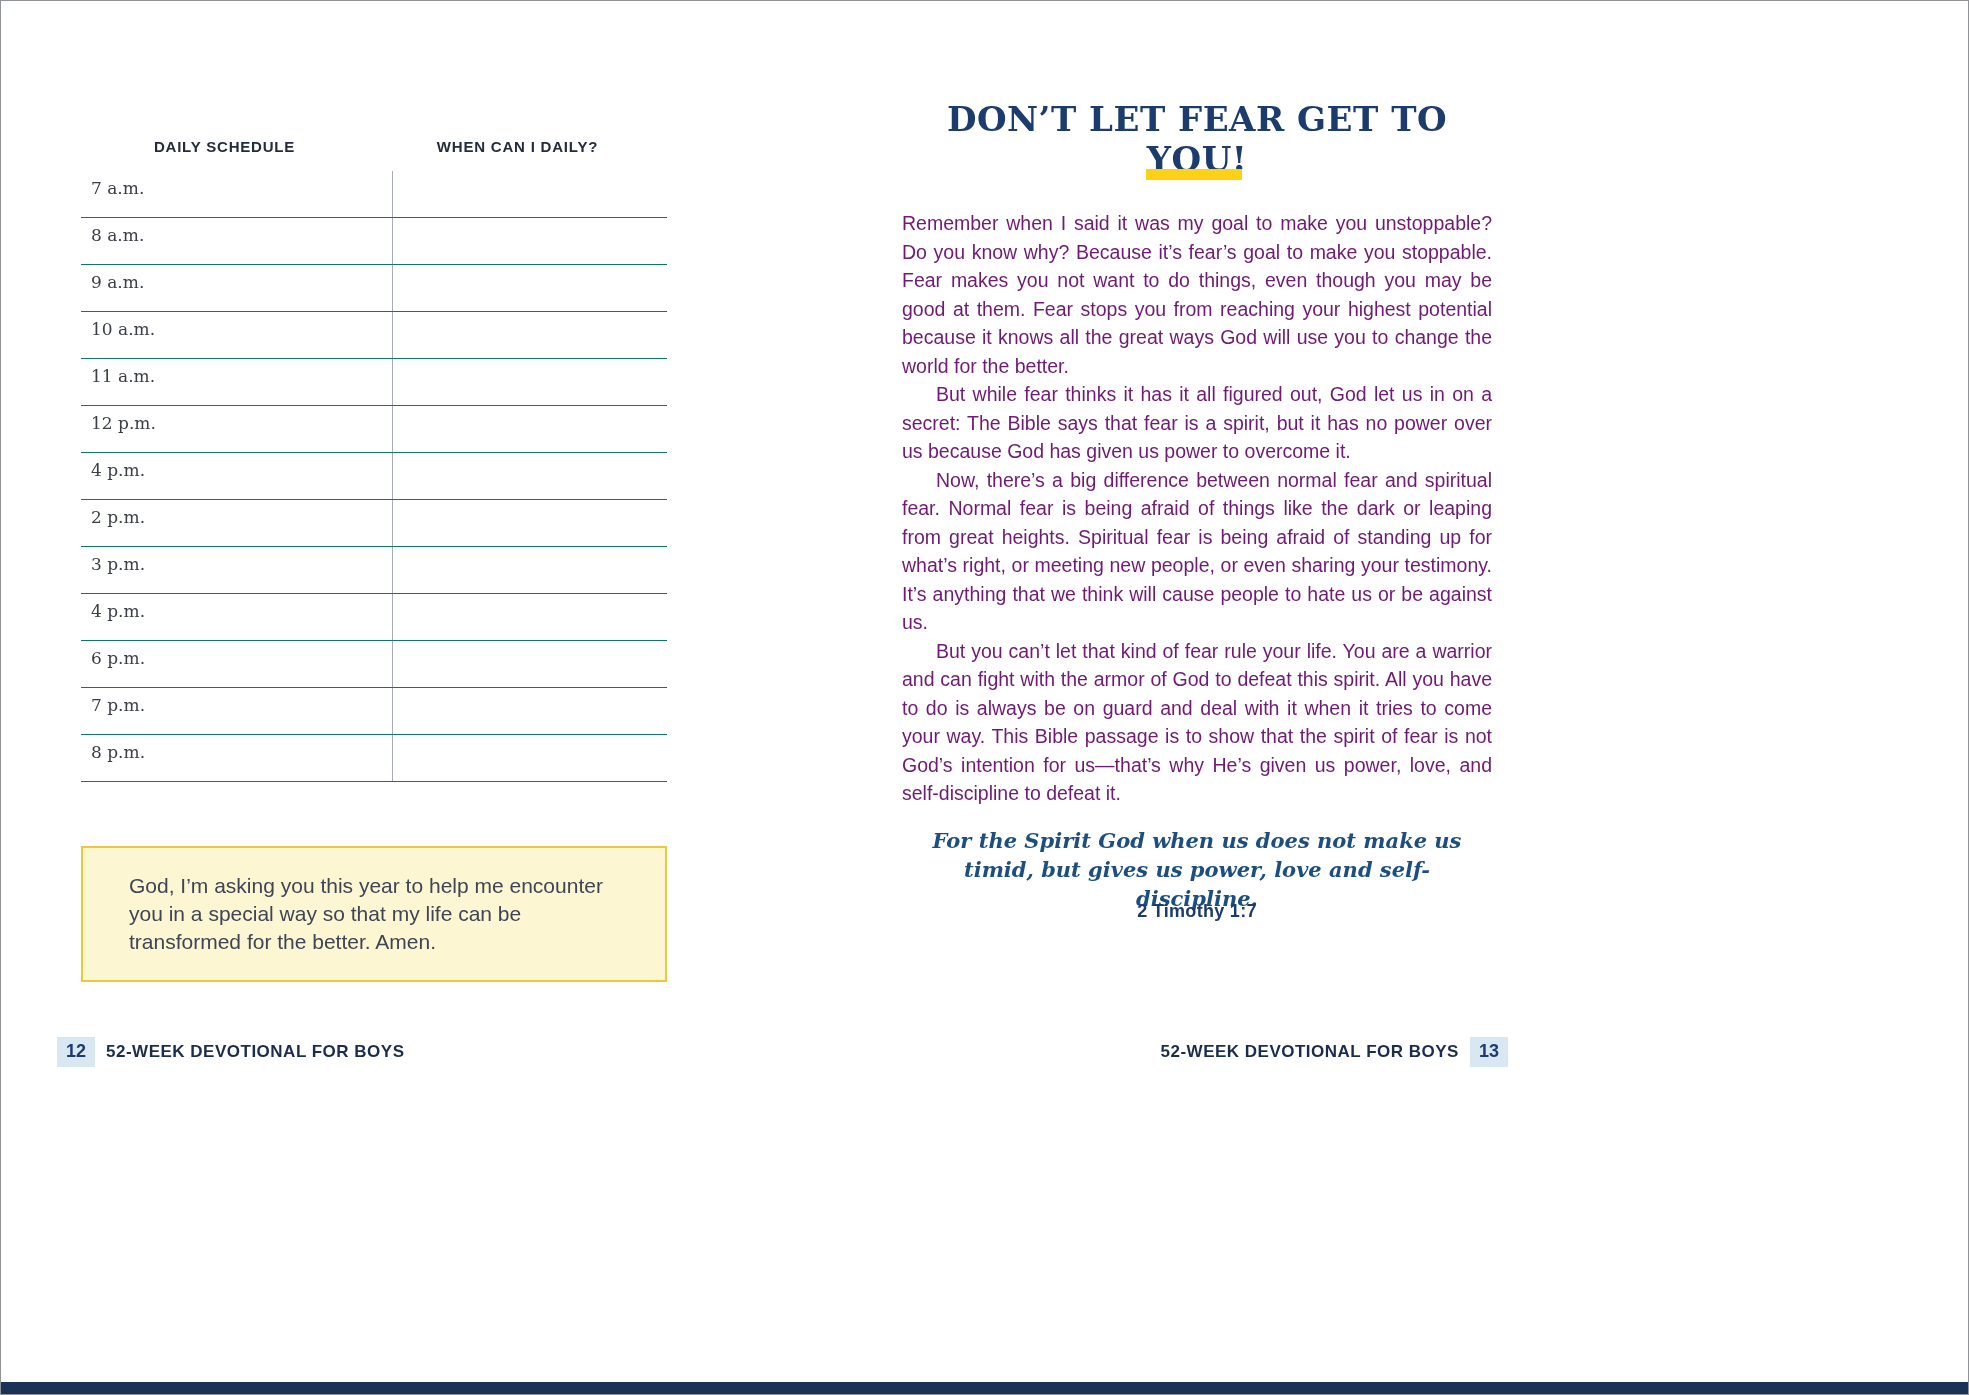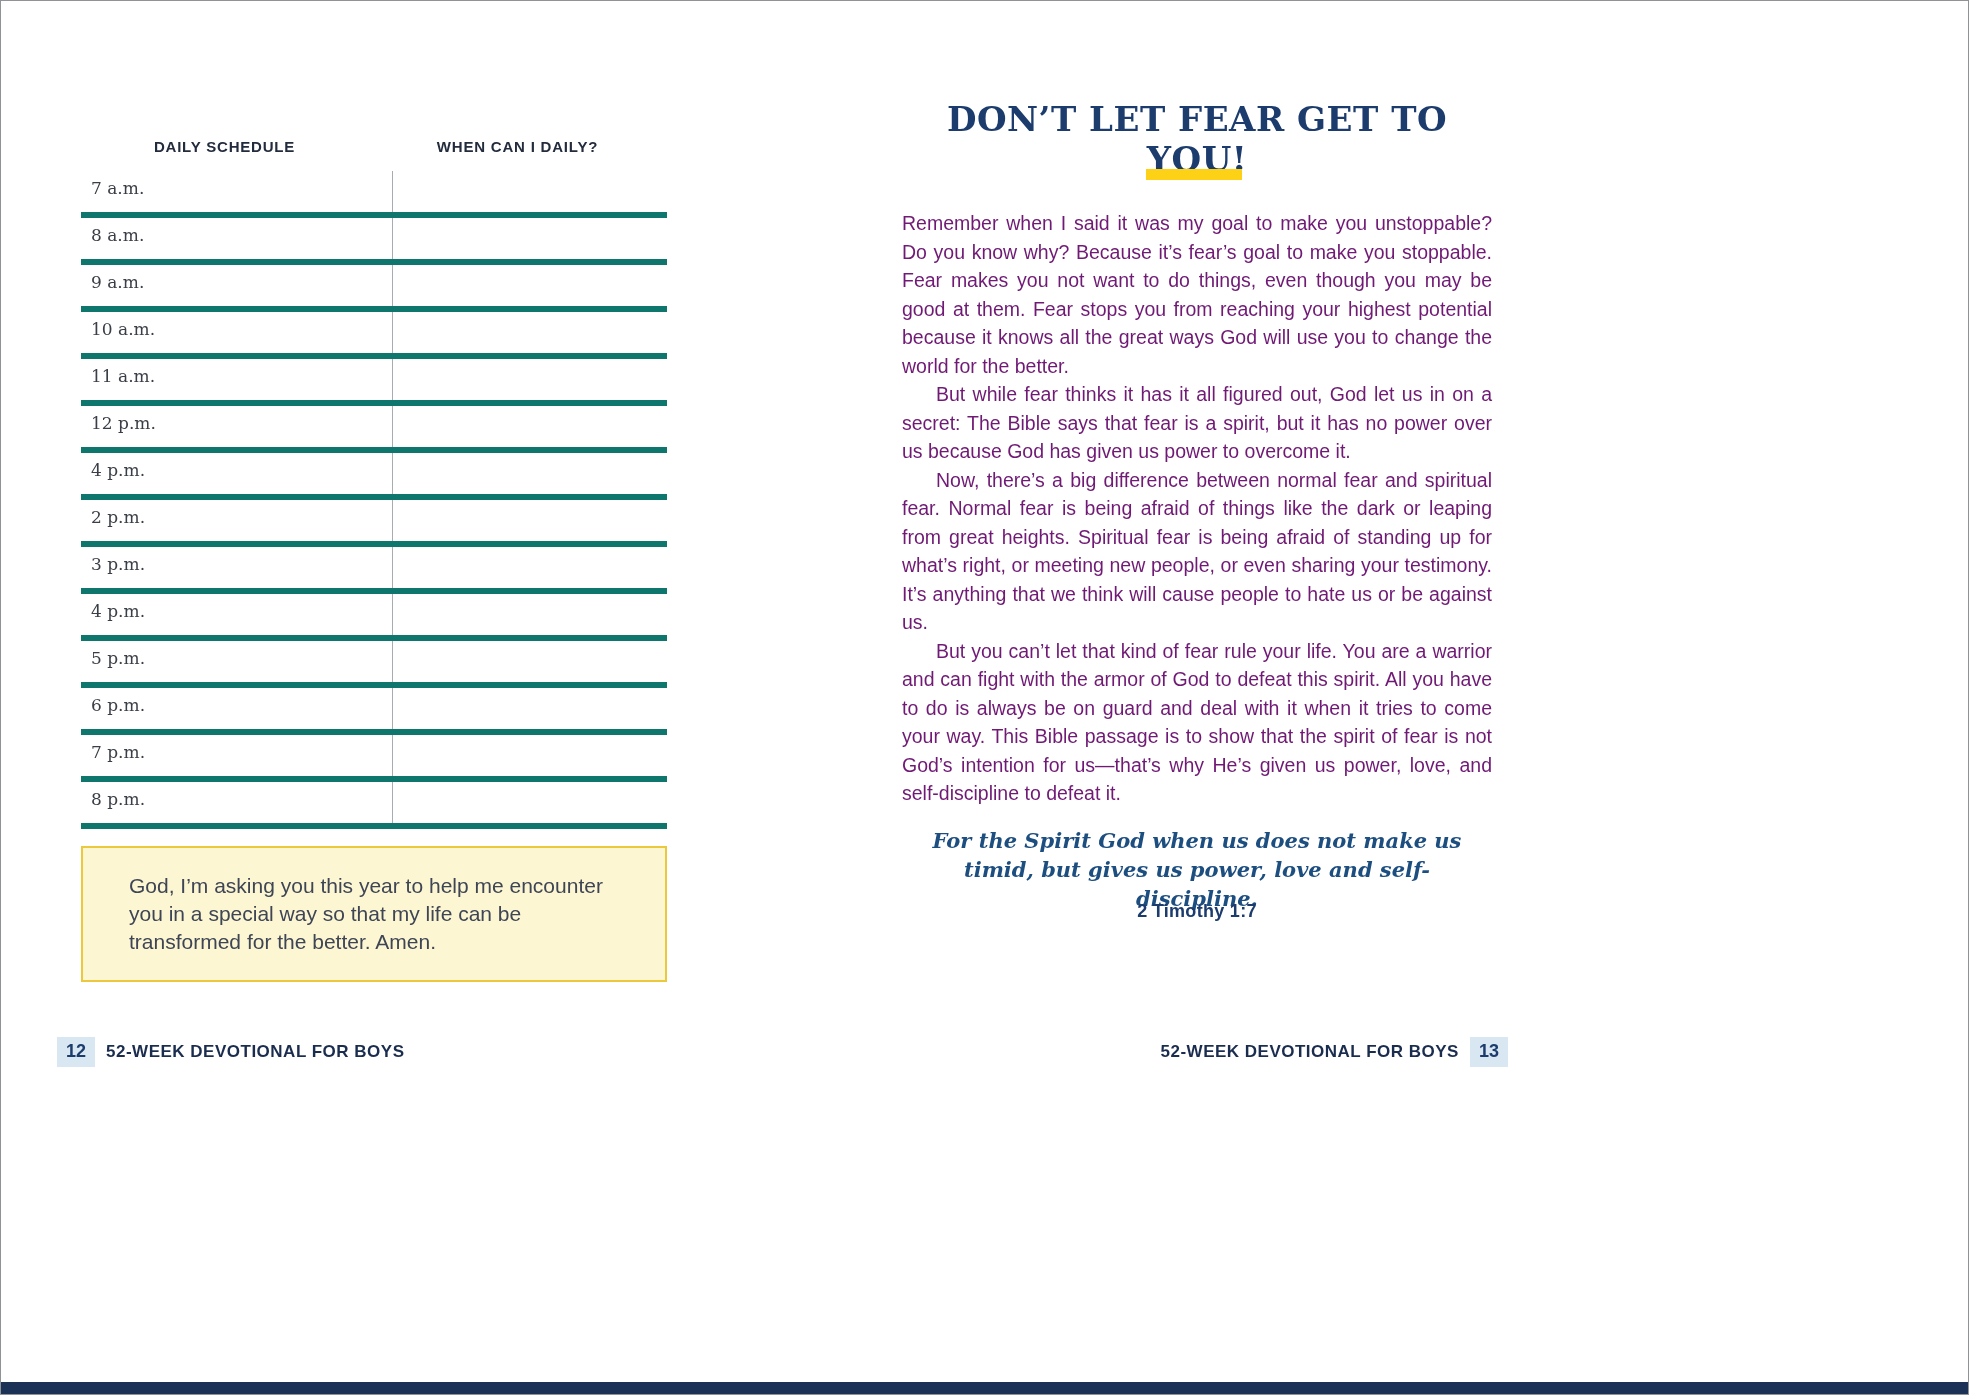--- a/index.html
+++ b/index.html
@@ -31,21 +31,21 @@
     font-size: 15px;
     letter-spacing: 0.8px;
     color: #232c3d;
     text-align: center;
   }
   .sched-headers .hdr.h1 { width: 287px; }
   .sched-headers .hdr.h2 { flex: 1; }
   .sched-row {
     display: flex;
     height: 47px;
-    border-bottom: 6px solid #0f766e;
+    border-bottom: 1px solid #0f766e;
     gap: 24px;
   }
   .sched-row .time {
     width: 287px;
     padding: 7px 0 0 10px;
     font-family: "DejaVu Serif", serif;
     font-size: 17px;
     color: #3a3e46;
   }
   .sched-row .blank {
@@ -206,24 +206,20 @@
     </div>
     <div class="sched-row">
       <div class="time">3 p.m.</div>
       <div class="blank"></div>
     </div>
     <div class="sched-row">
       <div class="time">4 p.m.</div>
       <div class="blank"></div>
     </div>
     <div class="sched-row">
-      <div class="time">5 p.m.</div>
-      <div class="blank"></div>
-    </div>
-    <div class="sched-row">
       <div class="time">6 p.m.</div>
       <div class="blank"></div>
     </div>
     <div class="sched-row">
       <div class="time">7 p.m.</div>
       <div class="blank"></div>
     </div>
     <div class="sched-row">
       <div class="time">8 p.m.</div>
       <div class="blank"></div>

